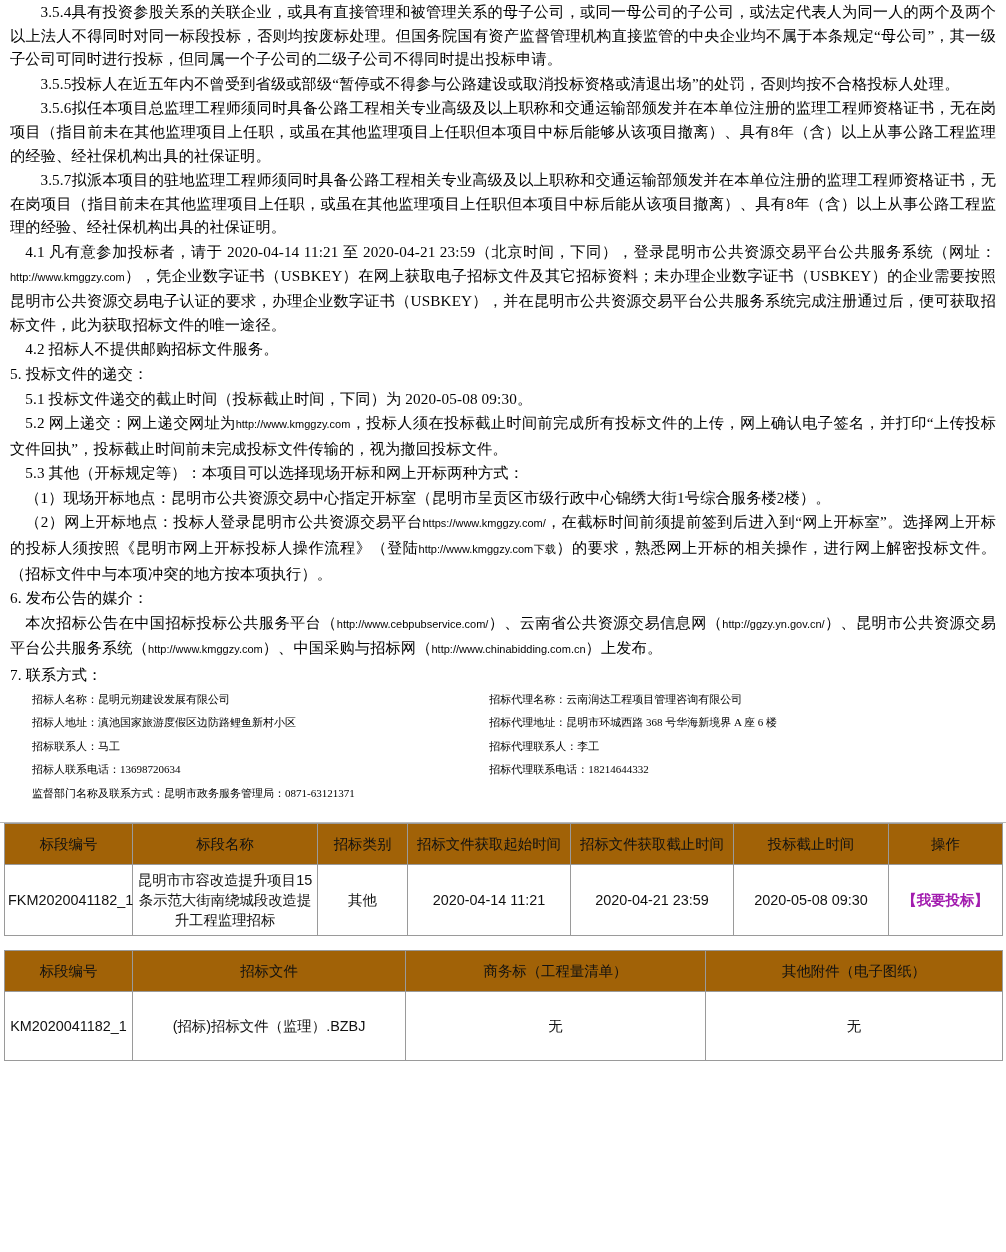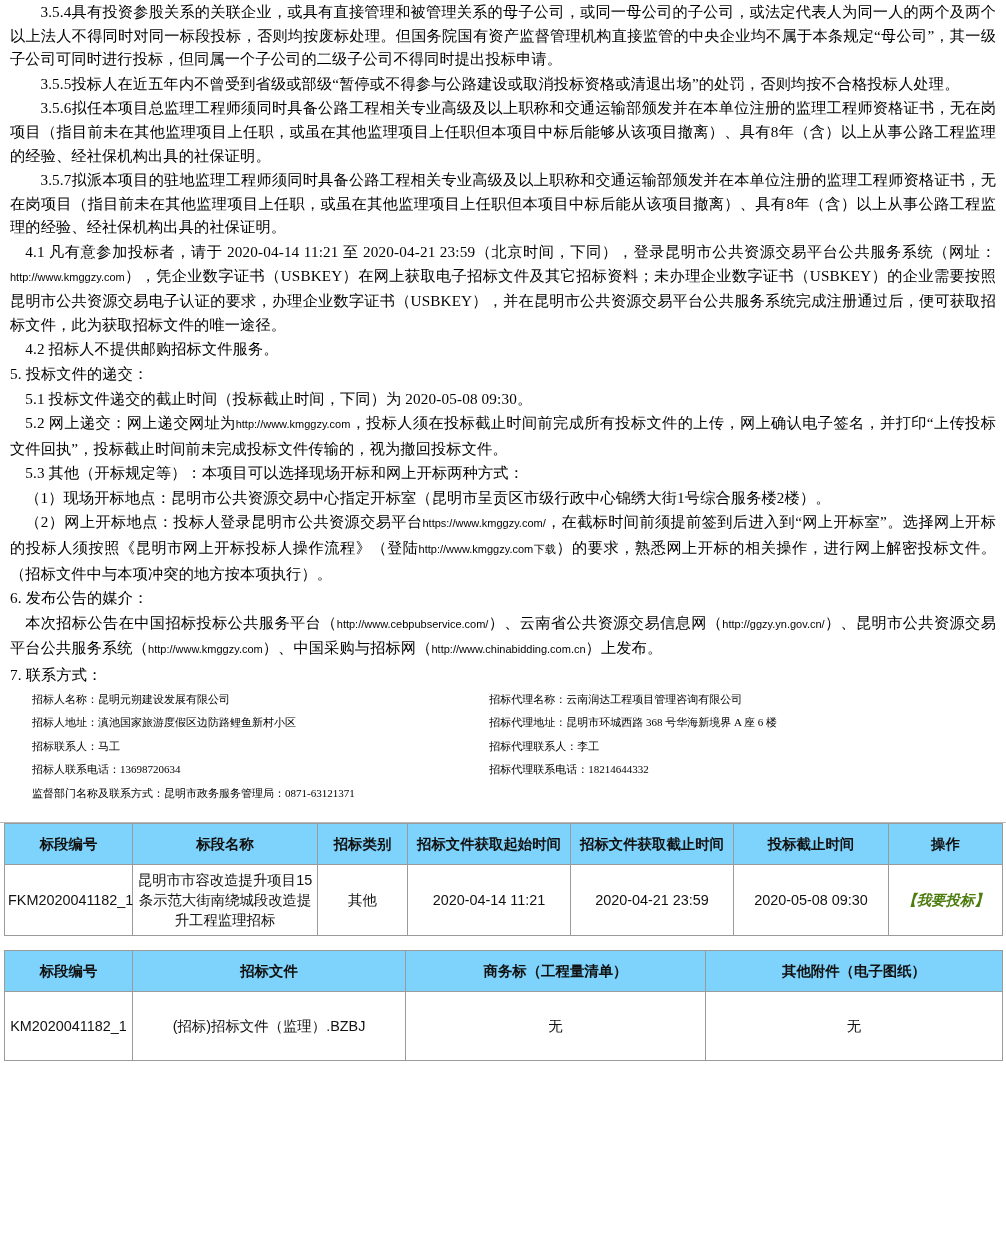--- a/index.html
+++ b/index.html
@@ -69,33 +69,32 @@
   table.grid th, table.grid td {
     border: 1px solid #9a9a9a;
     font-size: 14.4px;
     line-height: 20px;
     text-align: center;
     vertical-align: middle;
     padding: 5px 3px;
     color: #111;
   }
   table.grid thead th {
-    background: #7dd3fc;
-    font-weight: bold;
+    background: #a16207;
+    font-weight: normal;
     height: 30px;
   }
   table.grid tbody td {
     background: #ffffff;
     height: 58px;
   }
   .bid-link {
-    color: #4d7c0f;
+    color: #a21caf;
     font-weight: bold;
     white-space: nowrap;
-    font-style: italic;
   }
   .tbl-gap { height: 14px; }
   .lot-name {
     line-height: 19px;
     font-size: 13.6px;
     padding: 3px 6px;
   }
   .small-cell { font-size: 13.8px; }
   .t2 tbody td { height: 30px; }
   .file-name { font-size: 13.8px; }

